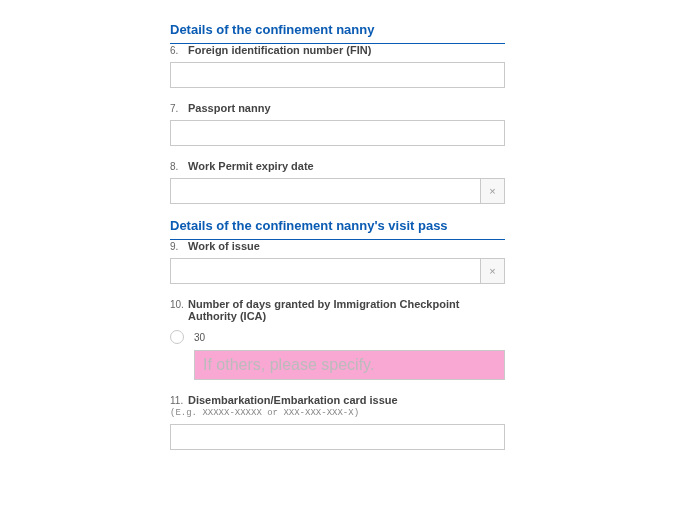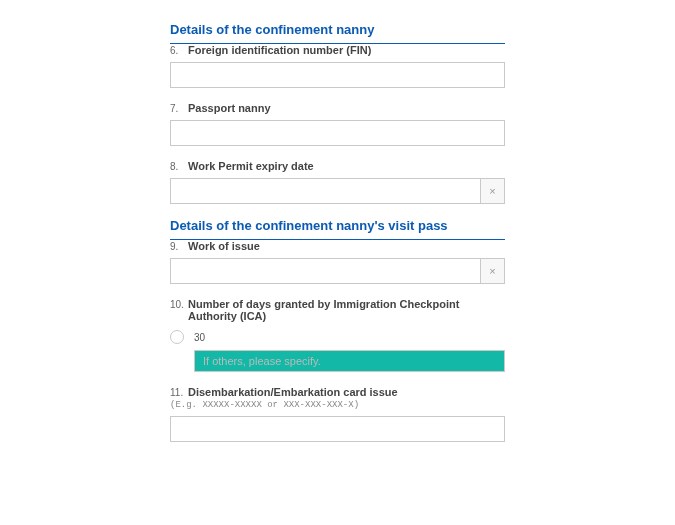--- a/index.html
+++ b/index.html
@@ -94,24 +94,24 @@
     margin-top: 6px;
   }
   .hint {
     font-size: 9px;
     color: #888;
     margin-top: 2px;
     font-family: Liberation Mono, monospace;
   }
   .others-input {
     width: 100%;
-    height: 22px;
+    height: 30px;
     border: 1px solid #c9c9c9;
-    background: #14b8a6;
-    font-size: 11px;
+    background: #f9a8d4;
+    font-size: 16px;
     padding: 0 8px;
     outline: none;
   }
   .others-input::placeholder { color: #bbb; }
 </style>
 </head>
 <body>
 
 <div class="container">
 

